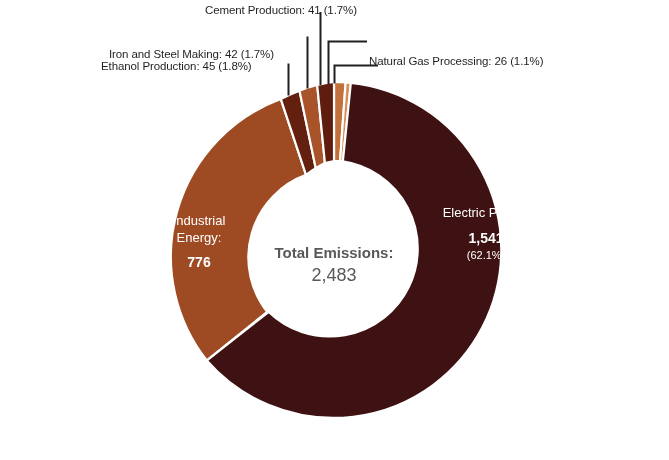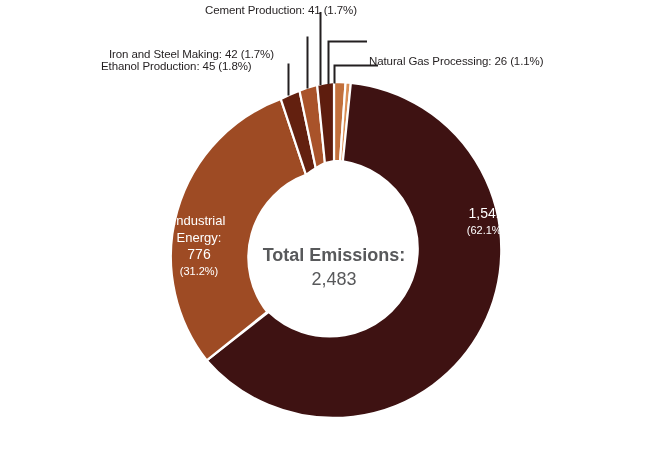--- a/index.html
+++ b/index.html
@@ -46,36 +46,37 @@
     text-align: center;
     white-space: nowrap;
     line-height: 1.28;
   }
   .slice-label .nm {
     font-size: 13px;
     font-weight: normal;
   }
   .slice-label .amt {
     font-size: 14px;
-    font-weight: normal;
+    font-weight: bold;
+    margin-top: 8px;
   }
   .slice-label .pct {
     font-size: 11px;
     font-weight: normal;
   }
   .center-label {
     position: absolute;
     font-family: "Liberation Sans", sans-serif;
     color: #58595b;
     text-align: center;
     white-space: nowrap;
     line-height: 1.35;
   }
   .center-label .ct {
-    font-size: 18px;
+    font-size: 15px;
     font-weight: bold;
     text-align: center;
   }
   .center-label .cv {
     font-size: 18px;
     font-weight: normal;
   }
 </style>
 </head>
 <body>
@@ -149,29 +150,29 @@
   <div class="callout-label" style="left:101px; top:60px;">
     <span>Ethanol Production:</span><span class="val"> 45 </span><span>(1.8%)</span>
   </div>
 
   <div class="callout-label" style="left:369px; top:33px;margin-top:22px;">
     <span>Natural Gas Processing:</span><span class="val"> 26 </span><span>(1.1%)</span>
   </div>
 
 
   <div class="slice-label" style="left:421px; top:205px; width:130px;">
+    <div class="nm">Electric Power:</div>
     <div class="amt">1,541</div>
     <div class="pct">(62.1%)</div>
   </div>
 
   <div class="slice-label" style="left:140px; top:213px; width:118px;">
     <div class="nm">Industrial</div>
     <div class="nm">Energy:</div>
     <div class="amt">776</div>
-    <div class="pct">(31.2%)</div>
   </div>
 
   <div class="center-label" style="left:259px; top:243px; width:150px;">
     <div class="ct">Total Emissions:</div>
     <div class="cv">2,483</div>
   </div>
 
 </div>
 
 </body></html>

